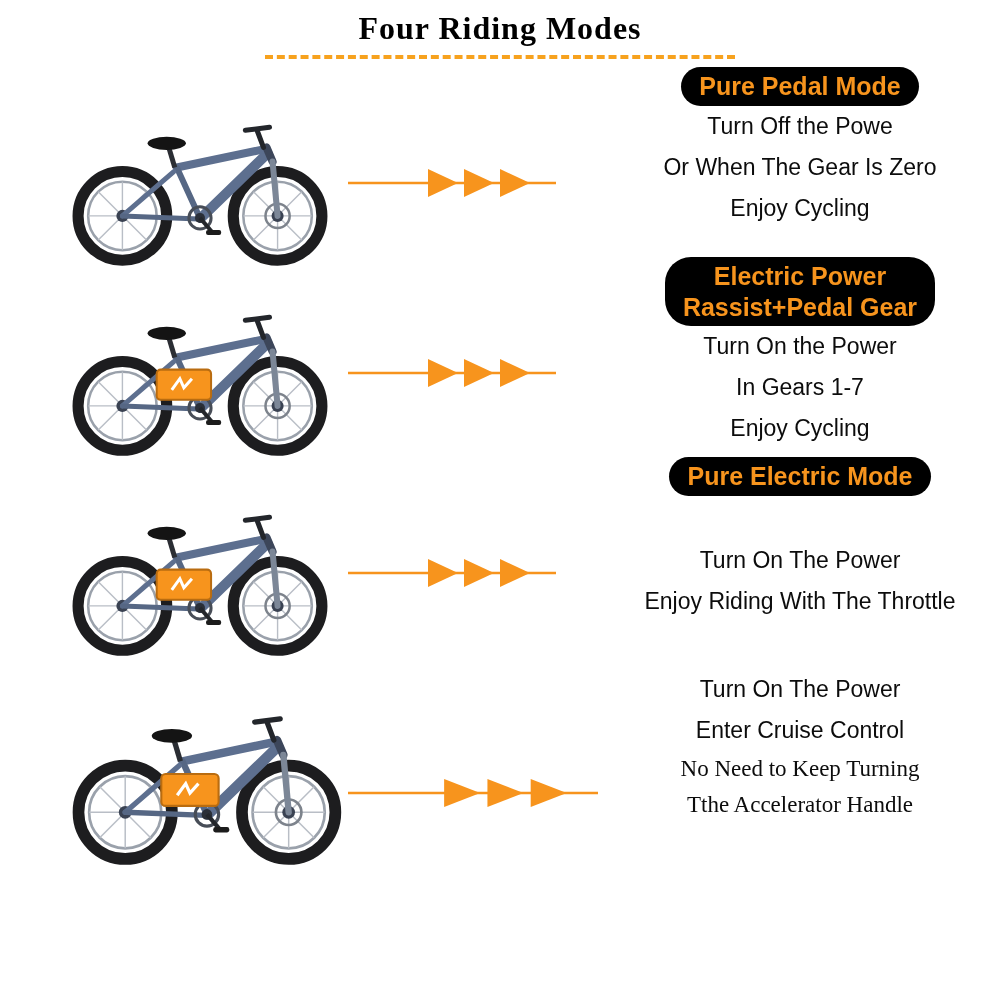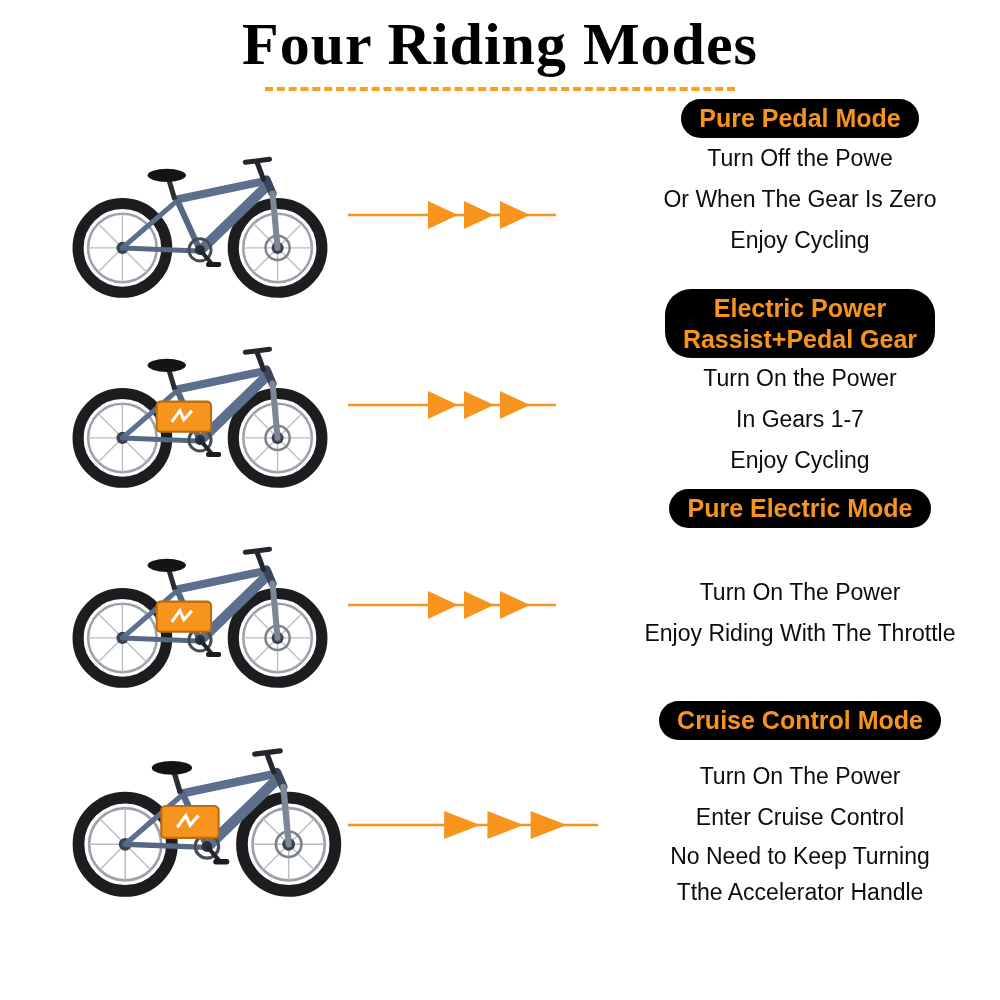--- a/index.html
+++ b/index.html
@@ -5,21 +5,21 @@
   * { margin:0; padding:0; box-sizing:border-box; }
   html,body { background:#ffffff; }
   .page {
     position:relative; width:1000px; height:1000px; margin:0 auto;
     background:#ffffff; overflow:hidden;
     font-family:"Liberation Sans", sans-serif; color:#111;
   }
   .header { text-align:center; padding-top:10px; }
   .title {
     font-family:"Liberation Serif", serif; font-weight:700;
-    font-size:60px; letter-spacing:1px; color:#000;
+    font-size:32px; letter-spacing:1px; color:#000;
   }
   .divider {
     width:470px; margin:8px auto 4px auto;
     border-top:4px dashed #f7a21e; height:0;
   }
   .subtitle { font-size:33px; color:#000; letter-spacing:0px; }
 
   .rows { position:relative; }
   .row { position:relative; }
   .row:nth-child(1) { height:190px; }
@@ -41,21 +41,21 @@
   .badge {
     display:inline-block; background:#000; color:#f7941d;
     font-size:25px; font-weight:700; line-height:1.22;
     padding:4px 18px; border-radius:20px;
   }
   .row:nth-child(1) .badge { }
   .row:nth-child(2) .badge { margin-bottom:0; border-radius:26px; }
   .row:nth-child(3) .badge { margin-bottom:44px; }
   .row:nth-child(4) .badge { margin-bottom:16px; }
   .desc-line { font-size:23px; color:#0c0c0c; line-height:41px; white-space:nowrap; }
-  .row:nth-child(4) .desc-line:nth-child(n+3) { line-height:36px; }
+  .row:nth-child(4) .desc-line:nth-child(n+3) { line-height:36px;font-family:Liberation Serif, serif; }
 </style>
 </head>
 <body>
 
 <div class="page">
   <div class="header">
     <div class="title">Four Riding Modes</div>
     <div class="divider"></div>
   </div>
   <div class="rows">
@@ -335,21 +335,20 @@
     </div>
     <div class="arrows">
       <svg viewBox="0 0 208 40" preserveAspectRatio="none">
         <line x1="0" y1="20" x2="208" y2="20"></line>
         <polygon points="80,6 80,34 110,20"></polygon>
         <polygon points="116,6 116,34 146,20"></polygon>
         <polygon points="152,6 152,34 182,20"></polygon>
       </svg>
     </div>
     <div class="right-col">
-      <div class="badge"><div>Cruise Control Mode</div></div>
       <div class="desc">
             <div class="desc-line">Turn On The Power</div>
             <div class="desc-line">Enter Cruise Control</div>
             <div class="desc-line">No Need to Keep Turning</div>
             <div class="desc-line">Tthe Accelerator Handle</div>
           </div>
     </div>
   </section>
 </div>
 </div>

